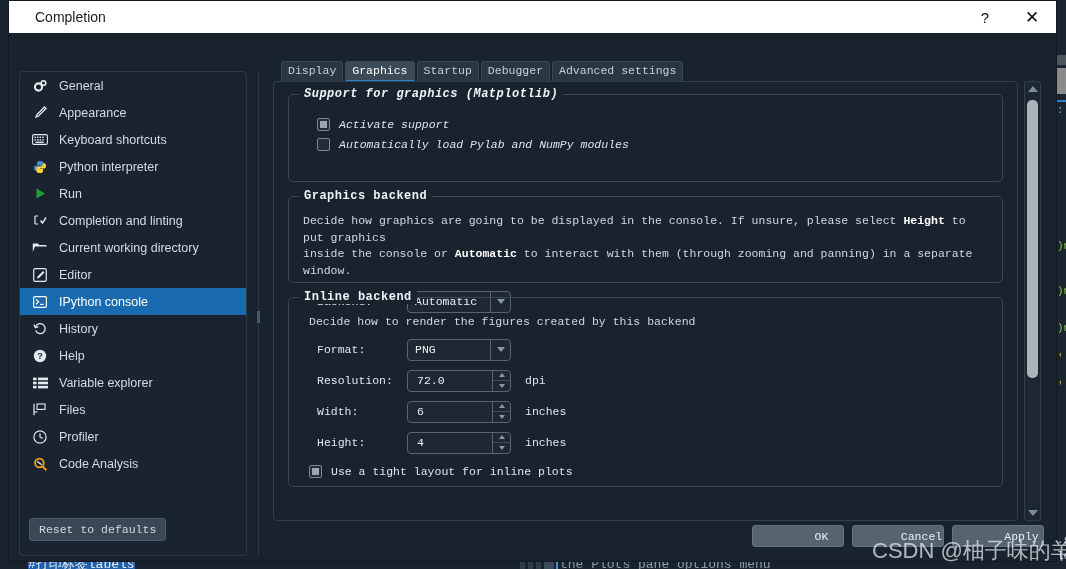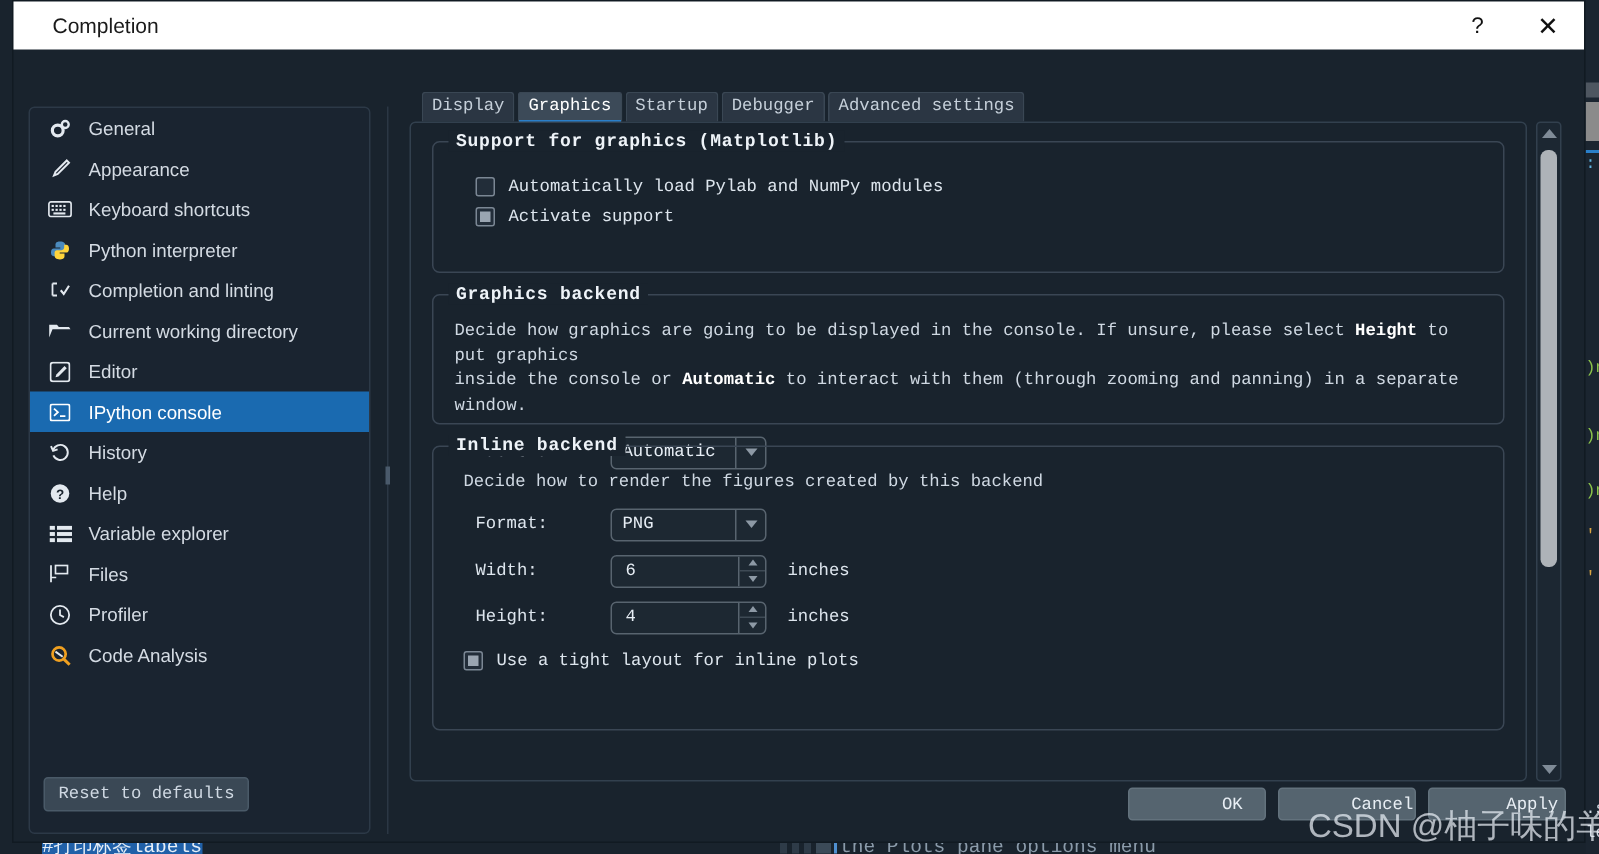--- a/index.html
+++ b/index.html
@@ -319,20 +319,28 @@
         <div class="side-item">
           <span class="side-ico">
             <svg width="14" height="14" viewBox="0 0 14 14">
                 <path d="M7 1 C4 1 4 2.5 4 3.6 L4 5 L7.2 5 L7.2 5.6 L3 5.6 C1.6 5.6 1 6.6 1 8.2 C1 9.8 1.6 10.8 3 10.8 L4.2 10.8 L4.2 9.2 C4.2 7.9 5.1 7.2 6.3 7.2 L9 7.2 C10 7.2 10.6 6.5 10.6 5.5 L10.6 3.6 C10.6 2.2 9.7 1 7 1 Z" fill="#4b8bbe"></path>
                 <path d="M7 13 C10 13 10 11.5 10 10.4 L10 9 L6.8 9 L6.8 8.4 L11 8.4 C12.4 8.4 13 7.4 13 5.8 C13 4.2 12.4 3.2 11 3.2 L9.8 3.2 L9.8 4.8 C9.8 6.1 8.9 6.8 7.7 6.8 L5 6.8 C4 6.8 3.4 7.5 3.4 8.5 L3.4 10.4 C3.4 11.8 4.3 13 7 13 Z" fill="#ffd43b"></path>
               </svg>
           </span>
           <span>Python interpreter</span>
         </div>
 
+        <div class="side-item">
+          <span class="side-ico">
+            <svg width="13" height="13" viewBox="0 0 13 13">
+                <path d="M2.5 1.5 L11 6.5 L2.5 11.5 Z" fill="#1c9e3a"></path>
+              </svg>
+          </span>
+          <span>Run</span>
+        </div>
 
         <div class="side-item">
           <span class="side-ico">
             <svg width="15" height="13" viewBox="0 0 15 13">
                 <path d="M2 2 L5 2 M2 2 L2 10 M2 10 L5 10" fill="none" stroke="#e3e9ef" stroke-width="1.2"></path>
                 <path d="M7.5 6.5 L9.5 9 L13 3.5" fill="none" stroke="#e3e9ef" stroke-width="1.4"></path>
               </svg>
           </span>
           <span>Completion and linting</span>
         </div>
@@ -445,29 +453,29 @@
       <div id="tabbar">
         <div class="tab">Display</div>
         <div class="tab active">Graphics</div>
         <div class="tab">Startup</div>
         <div class="tab">Debugger</div>
         <div class="tab">Advanced settings</div>
       </div>
 
       <div id="panel">
 
-        <div class="groupbox" style="height:88px;">
+        <div class="groupbox" style="height:88px;font-style:italic;">
           <div class="gb-title">Support for graphics (Matplotlib)</div>
+          <div class="checkrow">
+            <span class="cbox checked"></span>
+            <span>Activate support</span>
+          </div>
           <div class="checkrow">
             <span class="cbox"></span>
             <span>Automatically load Pylab and NumPy modules</span>
-          </div>
-          <div class="checkrow">
-            <span class="cbox checked"></span>
-            <span>Activate support</span>
           </div>
         </div>
 
         <div class="groupbox" style="height:87px;">
           <div class="gb-title">Graphics backend</div>
           <div class="gb-desc">
             <span>Decide how graphics are going to be displayed in the console. If unsure, please select </span><b>Height</b><span> to put graphics</span><br>
             <span>inside the console or </span><b>Automatic</b><span> to interact with them (through zooming and panning) in a separate window.</span>
           </div>
           <div class="fieldrow">
@@ -488,20 +496,35 @@
           <div class="fieldrow">
             <span class="flabel">Format:</span>
             <div class="combo">
               <span class="cval">PNG</span>
               <span class="carrow">
                   <i></i>
                 </span>
             </div>
           </div>
 
+          <div class="fieldrow">
+            <span class="flabel">Resolution:</span>
+            <div class="spin">
+              <span class="sval">72.0</span>
+              <span class="sbtns">
+                <div>
+                    <i class="up"></i>
+                  </div>
+                <div>
+                    <i class="down"></i>
+                  </div>
+              </span>
+            </div>
+            <span class="unit">dpi</span>
+          </div>
 
           <div class="fieldrow">
             <span class="flabel">Width:</span>
             <div class="spin">
               <span class="sval">6</span>
               <span class="sbtns">
                 <div>
                     <i class="up"></i>
                   </div>
                 <div>

